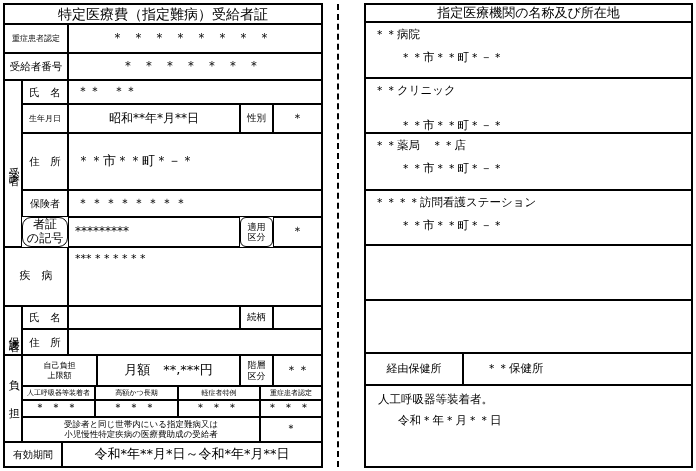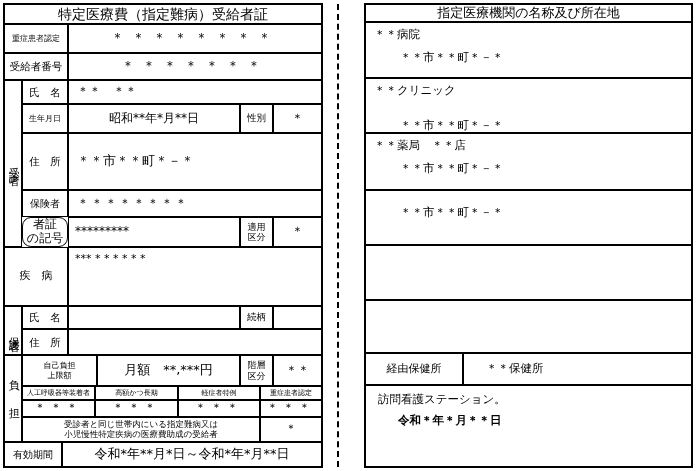--- a/index.html
+++ b/index.html
@@ -70,21 +70,21 @@
 
 <div class="cell f105" style="left:22px;top:133px;width:46px;height:57px;">住　所</div>
 <div class="cell f13 left pad8" style="left:68px;top:133px;width:254px;height:57px;">＊＊市＊＊町＊－＊</div>
 
 <div class="cell f10" style="left:22px;top:190px;width:46px;height:27px;">保険者</div>
 <div class="cell f12 left pad8 ls2" style="left:68px;top:190px;width:254px;height:27px;">＊＊＊＊＊＊＊＊</div>
 
 <div class="cell f75 pre" style="left:22px;top:217px;width:46px;height:30px;">被保険者証
 の記号番号</div>
 <div class="cell f12 left pad6" style="left:68px;top:217px;width:172px;height:30px;">*********</div>
-<div class="cell f9 pre" style="left:240px;top:217px;width:33px;height:30px;">適用
+<div class="cell f9 pre" style="left:240px;top:217px;width:33px;height:30px;border-radius:6px;">適用
 区分</div>
 <div class="cell f12" style="left:273px;top:217px;width:49px;height:30px;">＊</div>
 
 <div class="cell f11" style="left:4px;top:247px;width:64px;height:59px;">疾　病</div>
 <div class="cell f11 tl" style="left:68px;top:247px;width:254px;height:59px;padding:5px 0 0 6px;">*** * * * * * *</div>
 
 <div class="cell f11" style="left:4px;top:306px;width:18px;height:49px;">
   <span class="vtext vs2">保護者</span>
 </div>
 <div class="cell f105" style="left:22px;top:306px;width:46px;height:23px;">氏　名</div>
@@ -133,26 +133,27 @@
 </div>
 <div class="cell f115 col" style="left:365px;top:78px;width:327px;height:55px;padding:5px 0 0 8px;gap:12px;">
   <span class="inst-name">＊＊クリニック</span>
   <span class="inst-addr">＊＊市＊＊町＊－＊</span>
 </div>
 <div class="cell f115 col" style="left:365px;top:133px;width:327px;height:57px;padding:5px 0 0 8px;">
   <span class="inst-name">＊＊薬局　＊＊店</span>
   <span class="inst-addr">＊＊市＊＊町＊－＊</span>
 </div>
 <div class="cell f115 col" style="left:365px;top:190px;width:327px;height:55px;padding:5px 0 0 8px;">
+  <span class="inst-name">＊＊＊＊訪問看護ステーション</span>
   <span class="inst-addr">＊＊市＊＊町＊－＊</span>
 </div>
 <div class="cell" style="left:365px;top:245px;width:327px;height:55px;"></div>
 <div class="cell" style="left:365px;top:300px;width:327px;height:53px;"></div>
 
 <div class="cell f11" style="left:365px;top:353px;width:98px;height:32px;">経由保健所</div>
 <div class="cell f115 left" style="left:463px;top:353px;width:229px;height:32px;padding-left:22px;">＊＊保健所</div>
 
 <div class="cell f115 col" style="left:365px;top:385px;width:327px;height:82px;padding:7px 0 0 12px;">
-  <span>訪問看護ステーション。</span>
-  <span style="margin:8px 0 0 20px;font-weight:bold;">令和＊年＊月＊＊日</span>
+  <span>人工呼吸器等装着者。</span>
+  <span style="margin:8px 0 0 20px;">令和＊年＊月＊＊日</span>
 </div>
 
 <div class="outline" style="left:364px;top:3px;width:329px;height:465px;"></div>
 
 </body></html>

